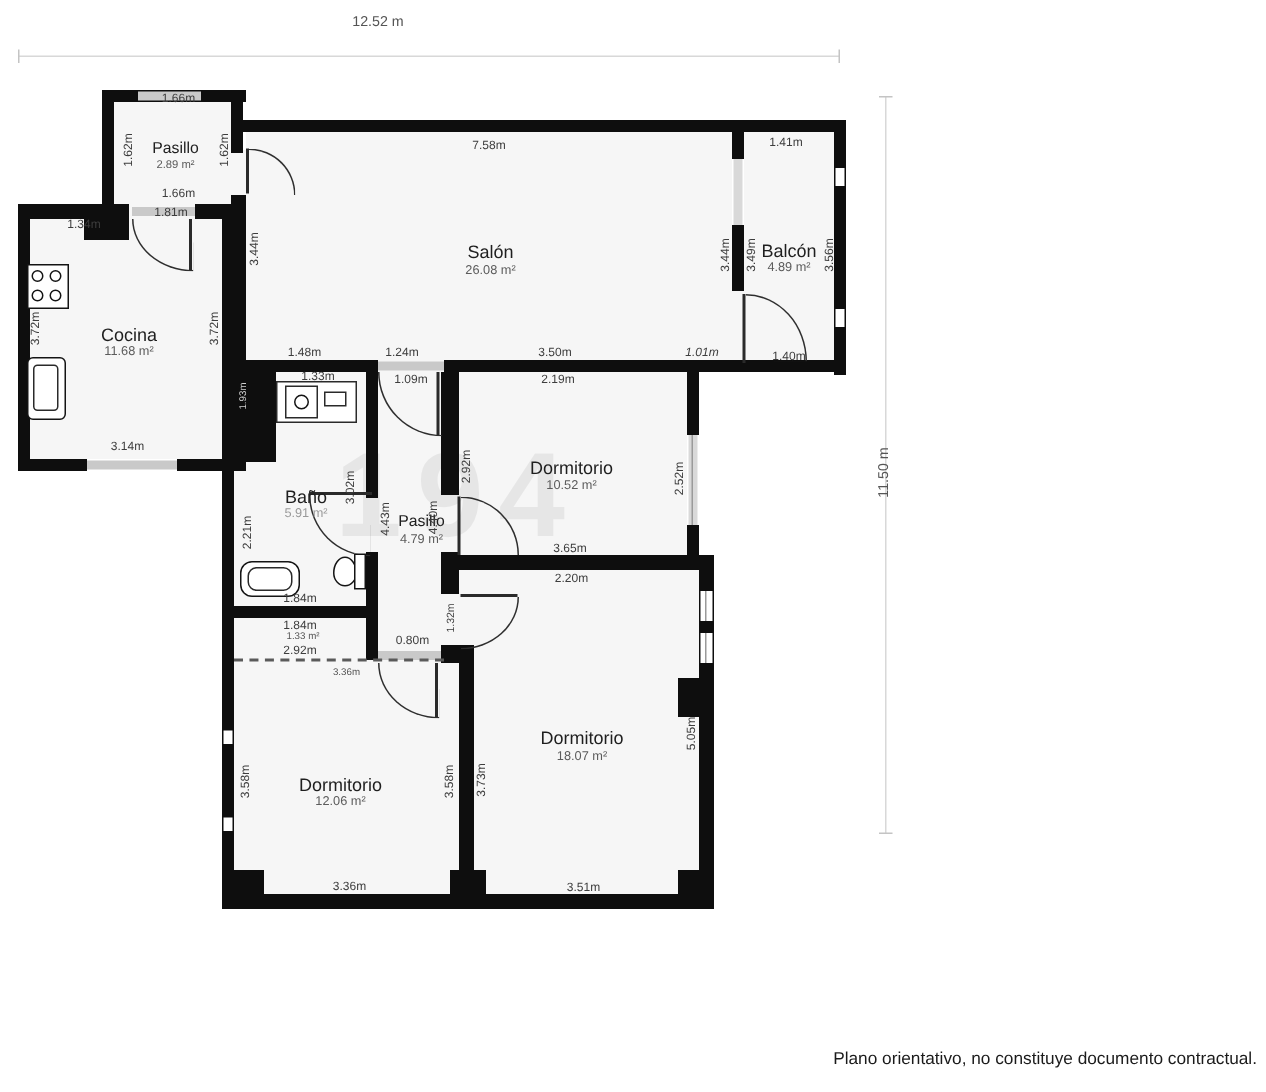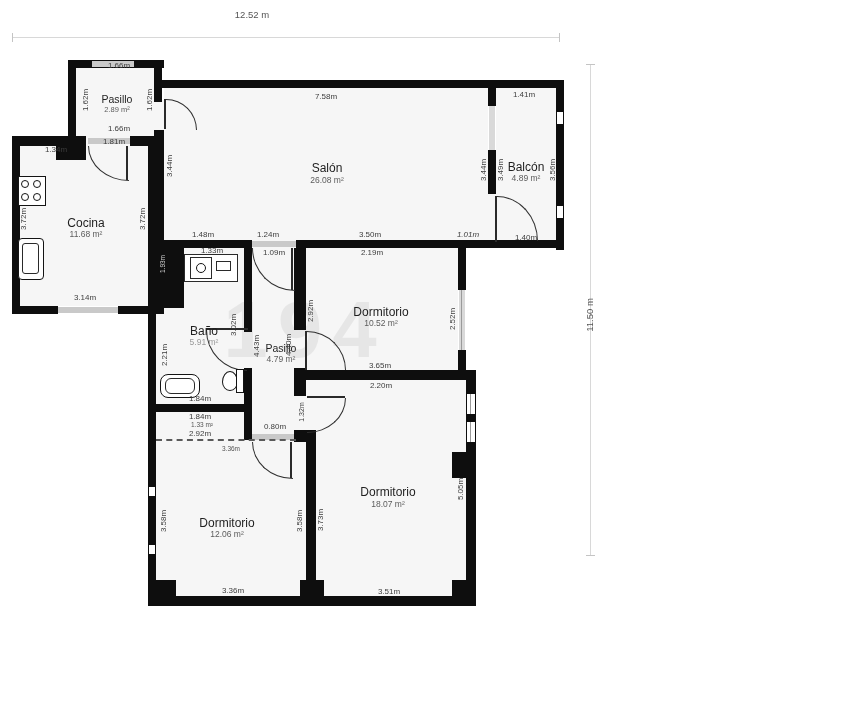--- a/index.html
+++ b/index.html
@@ -216,13 +216,14 @@
   <span class="dim v" style="left:257px;top:346px;">4.43m</span>
   <span class="dim v" style="left:289px;top:345px;">4.40m</span>
   <span class="dim v" style="left:311px;top:311px;">2.92m</span>
   <span class="dim v" style="left:453px;top:319px;">2.52m</span>
   <span class="dim v" style="left:461px;top:489px;">5.05m</span>
   <span class="dim v" style="left:321px;top:520px;">3.73m</span>
   <span class="dim v" style="left:301px;top:412px;font-size:7px;">1.32m</span>
   <span class="dim v" style="left:164px;top:521px;">3.58m</span>
   <span class="dim v" style="left:300px;top:521px;">3.58m</span>
 
+  <div class="footer">Plano orientativo, no constituye documento contractual.</div>
 </div>
 
 </body></html>

